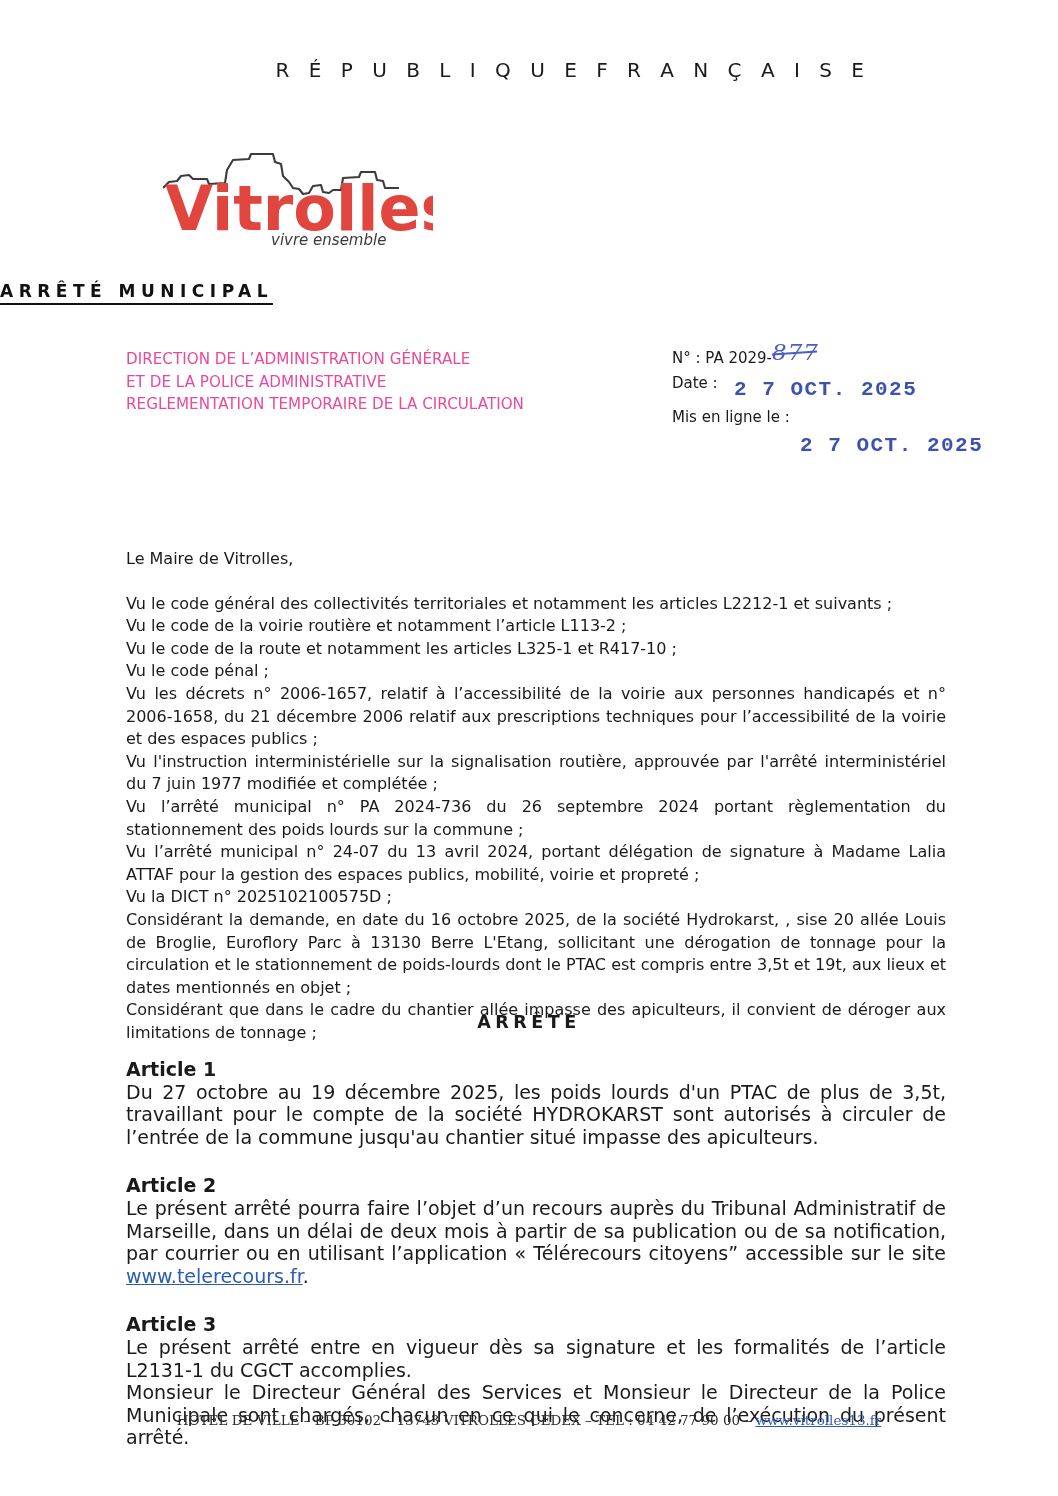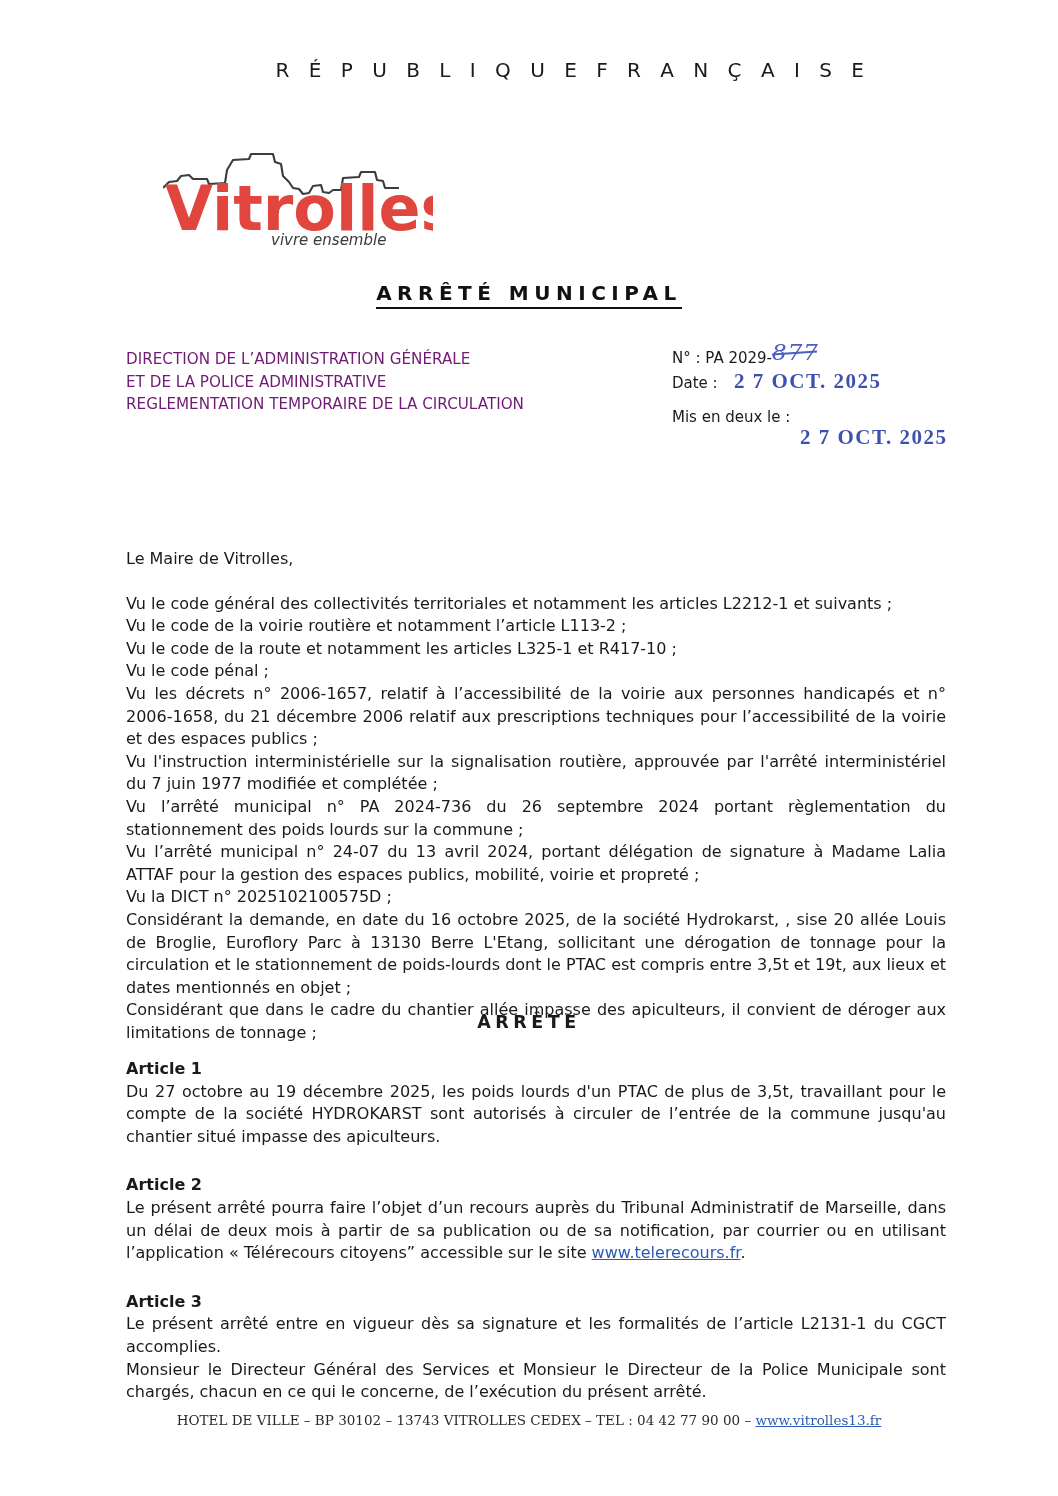--- a/index.html
+++ b/index.html
@@ -41,39 +41,39 @@
     height: 100px;
   }
   .logo svg { display: block; }
 
   
   .doc-title {
     position: absolute;
     top: 281px;
     left: 0;
     width: 100%;
-    text-align: center;
-    font-size: 20px;
+    text-align: left;
+    font-size: 17px;
     font-weight: bold;
     letter-spacing: 5.5px;
     color: #111;
   }
   .doc-title span {
     border-bottom: 2px solid #111;
     padding-bottom: 2px;
   }
 
   
   .dept {
     position: absolute;
     top: 348px;
     left: 126px;
     font-size: 15.2px;
     line-height: 22.5px;
-    color: #701a75;
+    color: #ec4899;
   }
   .dept div { white-space: nowrap; }
 
   
   .refs {
     position: absolute;
     top: 346px;
     left: 672px;
     font-size: 15px;
     line-height: 19px;
@@ -93,26 +93,27 @@
   .handwritten::after {
     content: "";
     position: absolute;
     left: 0; right: 2px;
     top: 13px;
     height: 1.5px;
     background: #4a5fc1;
     transform: rotate(-4deg);
   }
   .stamp {
-    font-family: Liberation Serif, serif;
+    font-family: Liberation Mono, monospace;
     font-weight: bold;
     font-size: 21px;
     color: #3d52b0;
     letter-spacing: 1.5px;
     display: inline-block;
+    margin-top: 8px;
   }
   .stamp.s1 { position: absolute; left: 62px; top: -2px; }
   .stamp.s2 { position: absolute; left: 128px; top: 20px; }
 
   
   .objet {
     position: absolute;
     top: 450px;
     left: 126px;
     font-size: 15.2px;
@@ -147,21 +148,21 @@
     font-weight: bold;
     letter-spacing: 4.5px;
   }
 
   
   .articles {
     position: absolute;
     top: 1058px;
     left: 126px;
     width: 820px;
-    font-size: 16px;
+    font-size: 19px;
     line-height: 22.6px;
     text-align: justify;
   }
   .art-title {
     font-weight: bold;
     margin-top: 26px;
     text-align: left;
   }
   .art-title:first-child { margin-top: 0; }
   .art-body { margin: 0; }
@@ -216,21 +217,21 @@
 
   <div class="refs">
     <div class="ref-line">
       <span>N° : PA 2029-</span><span class="handwritten">877</span>
     </div>
     <div class="ref-line tall">
       <span>Date :</span>
       <span class="stamp s1">2 7 OCT. 2025</span>
     </div>
     <div class="ref-line tall">
-      <span>Mis en deux le :</span>
+      <span>Mis en ligne le :</span>
       <span class="stamp s2">2 7 OCT. 2025</span>
     </div>
   </div>
 
 
   <div class="body">
     <div class="maire">Le Maire de Vitrolles,</div>
     <p class="clause">
       <b>Vu</b><span> le code général des collectivités territoriales et notamment les articles L2212-1 et suivants ;</span>
     </p>

